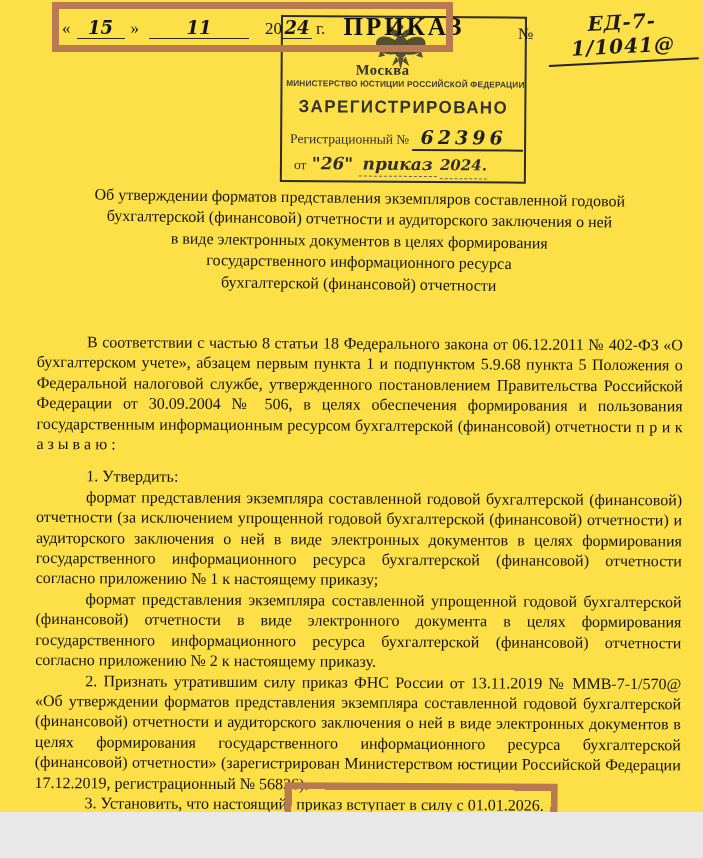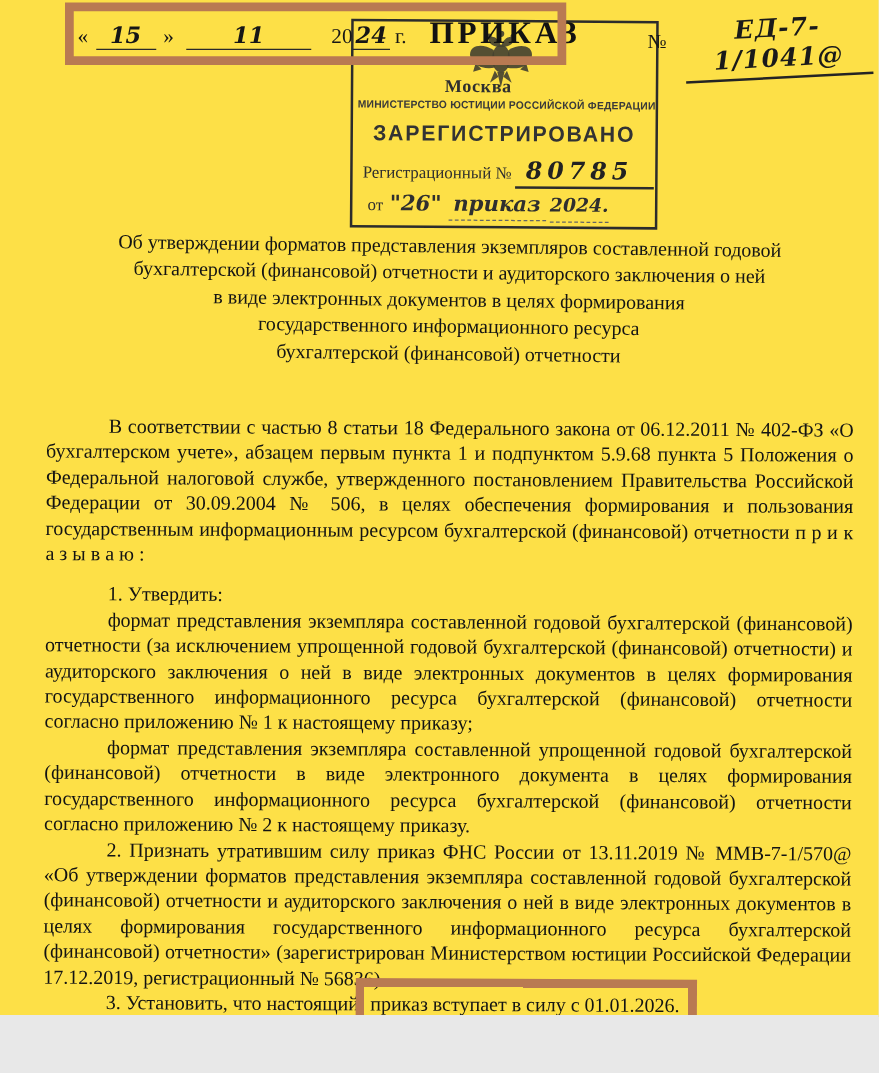--- a/index.html
+++ b/index.html
@@ -94,21 +94,21 @@
             <path d="M34,33 l4,10 l-7,-5 Z"></path>
           <path d="M26,34 L29,47 L32,34 Z"></path>
         </g>
       </svg>
     </span>
     <div class="city">Москва</div>
     <div class="ministry">МИНИСТЕРСТВО ЮСТИЦИИ РОССИЙСКОЙ ФЕДЕРАЦИИ</div>
     <div class="registered">ЗАРЕГИСТРИРОВАНО</div>
     <div class="regnum">
       <span>Регистрационный №</span>
-      <span class="hw reg-val">80785</span>
+      <span class="hw reg-val">62396</span>
     </div>
     <div class="regdate">
       <span>от</span>
       <span class="hw d">"26"</span>
       <span class="hw m">приказ</span>
       <span class="hw y">2024.</span>
     </div>
   </div>
 
   <div class="subject">

